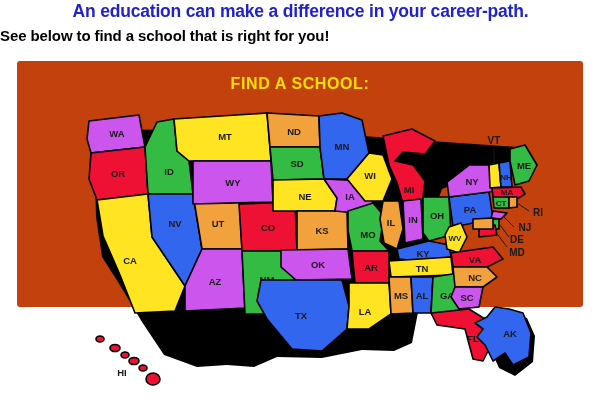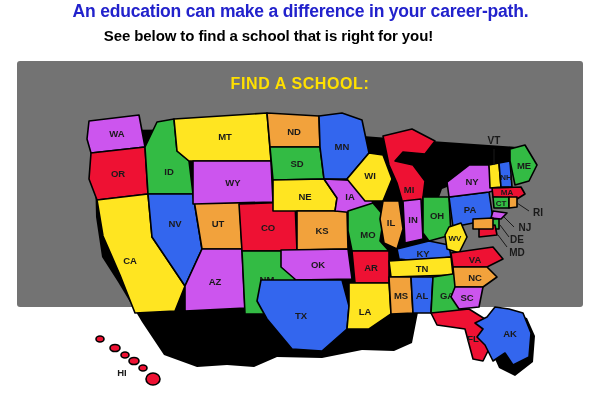--- a/index.html
+++ b/index.html
@@ -8,28 +8,28 @@
     font-family:"Liberation Sans", sans-serif;
   }
   .page{position:relative;width:601px;height:420px;padding-left:8px;}
 
   .headline{
     position:absolute;left:0;top:1px;width:601px;text-align:center;
     font-size:17.5px;font-weight:bold;color:#2222CC;letter-spacing:-0.2px;
     white-space:nowrap;
   }
   .subhead{
-    position:absolute;left:0;top:27px;width:537px;text-align:center;
+    position:absolute;left:0;top:27px;width:537px;text-align:left;
     font-size:15px;font-weight:bold;color:#000000;letter-spacing:-0.1px;
     white-space:nowrap;
   }
 
   .map-panel{
     position:absolute;left:17px;top:61px;width:566px;height:246px;
-    background:#737373;border-radius:3px;
+    background:#c2410c;border-radius:3px;
   }
   .map-title{
     position:absolute;left:0;top:14px;width:566px;text-align:center;
     font-size:16px;font-weight:bold;color:#FFE000;letter-spacing:0.6px;
   }
   .map-svg{position:absolute;left:0;top:0;width:566px;height:350px;}
 
   .st{stroke:#000000;stroke-width:1.6;stroke-linejoin:round;}
   .lbl{
     font-family:"Liberation Sans", sans-serif;font-size:9.5px;font-weight:bold;

